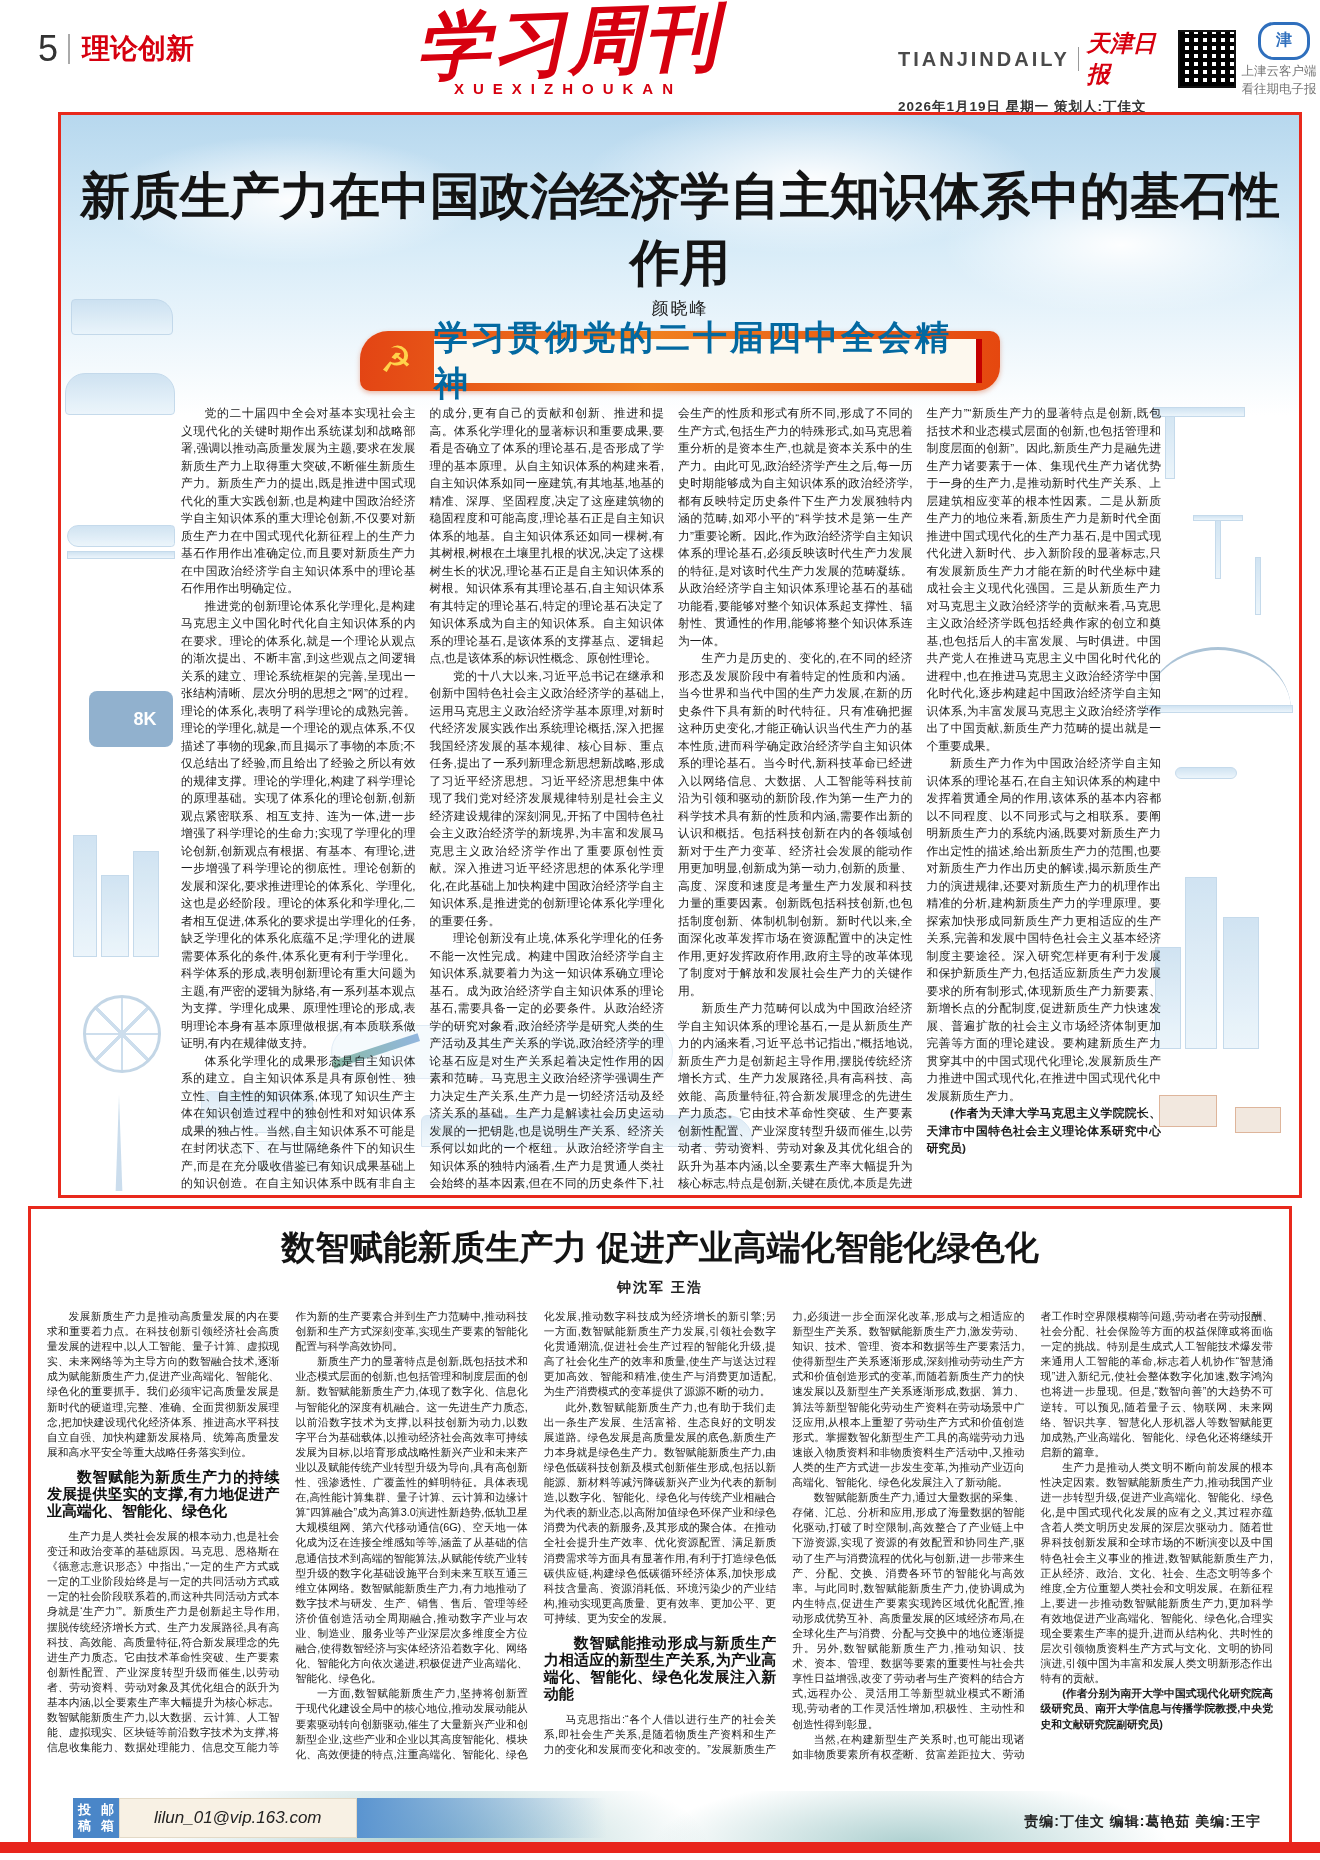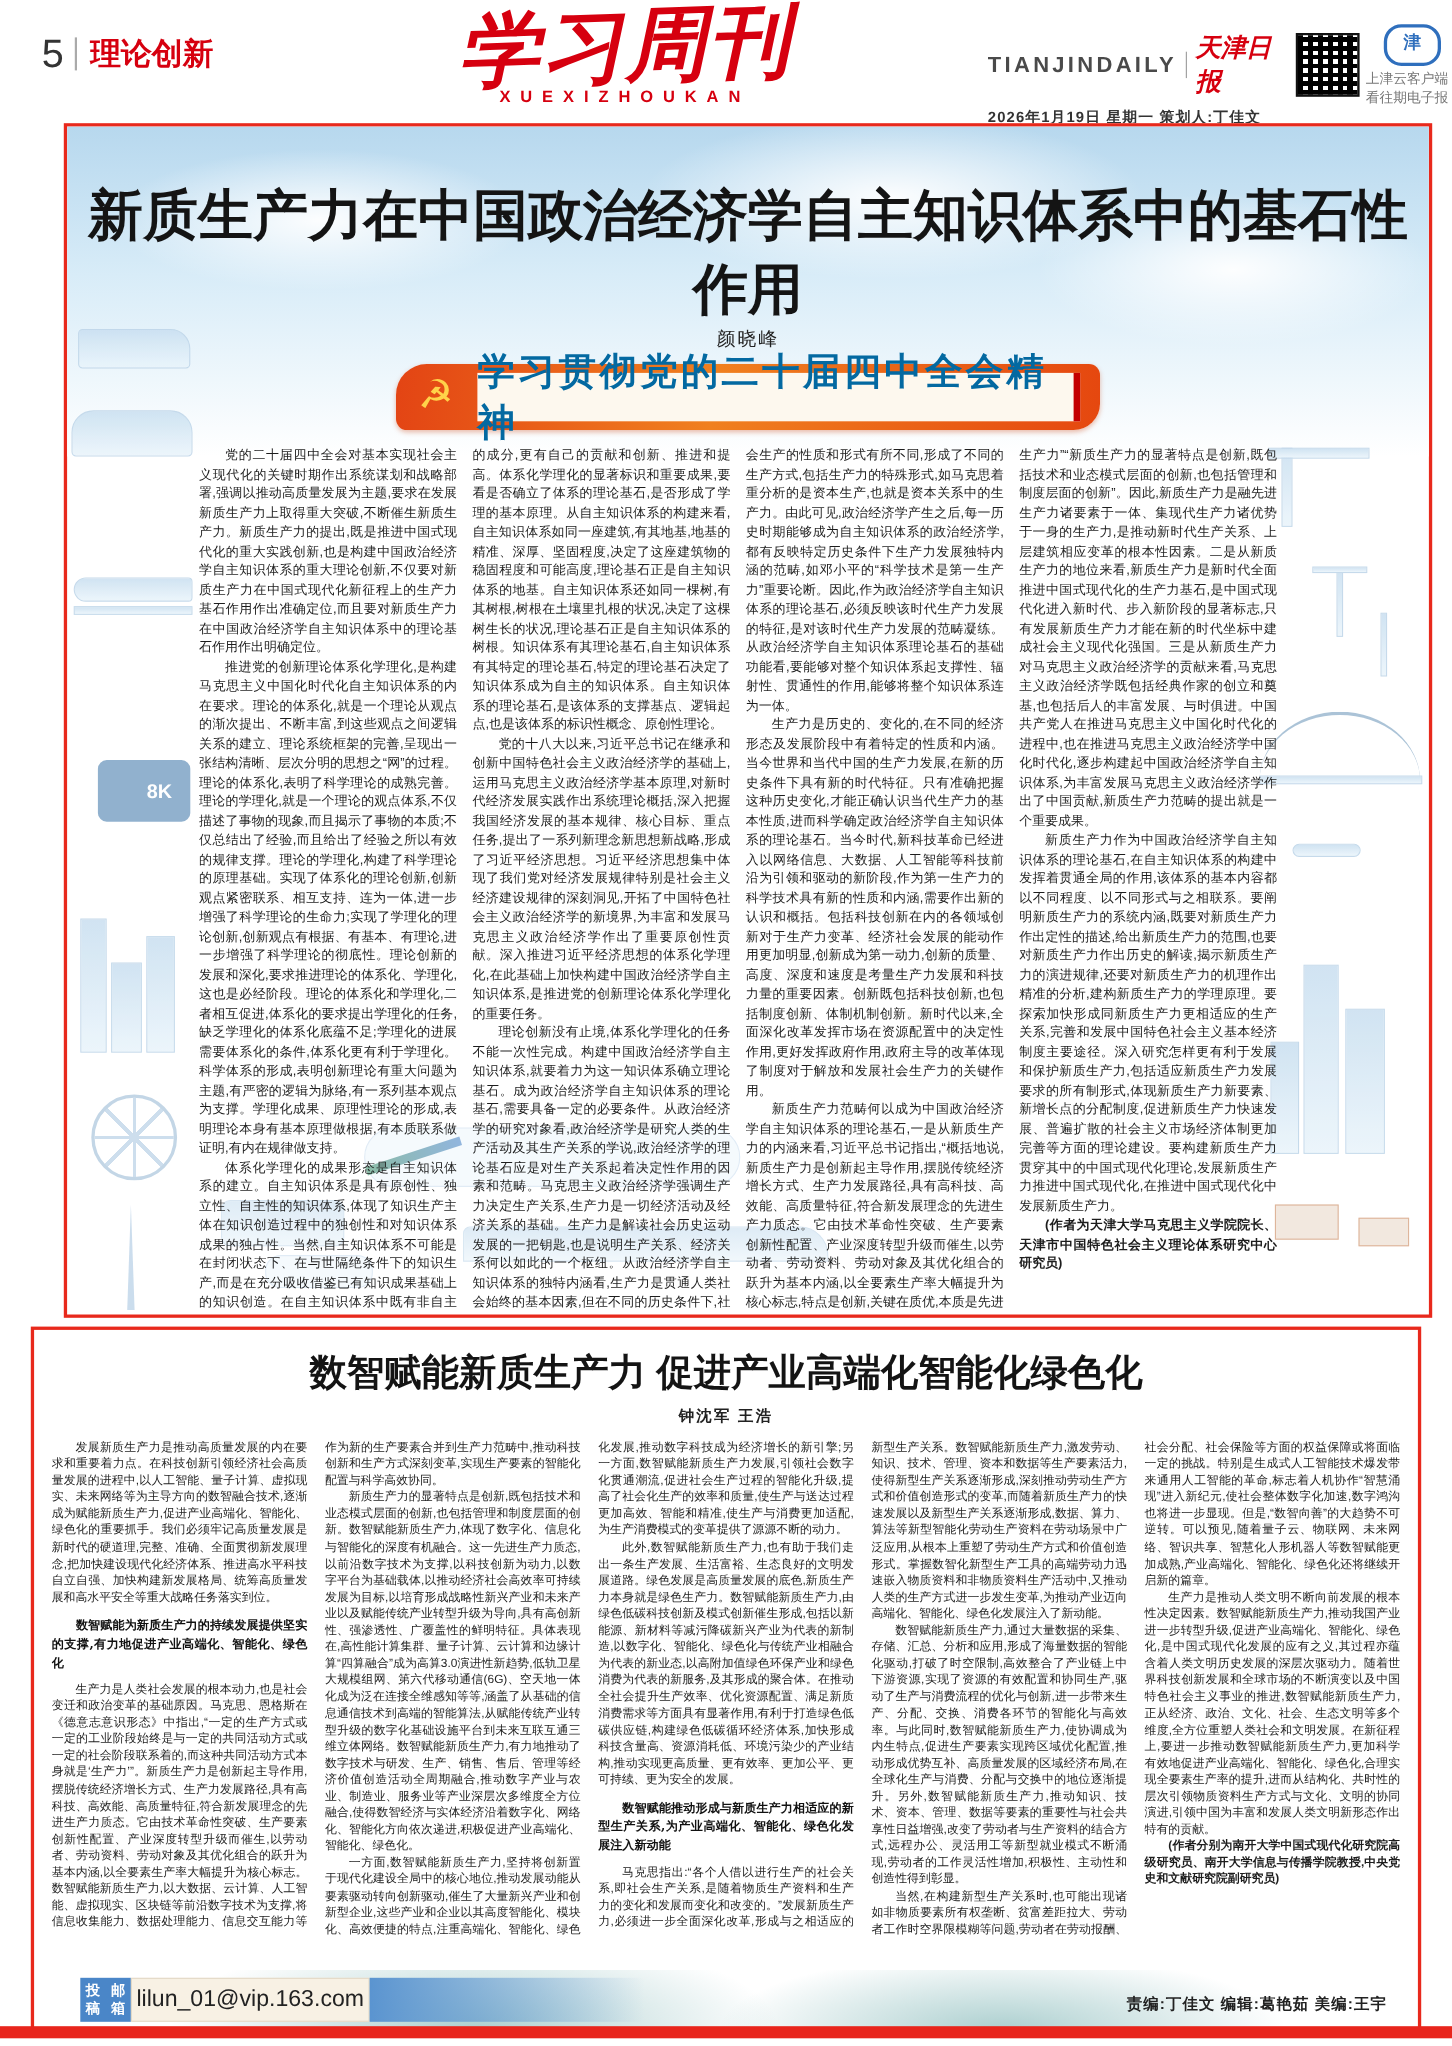--- a/index.html
+++ b/index.html
@@ -43,21 +43,21 @@
           font-family:"DejaVu Sans",sans-serif;}
   .ribbon-inner{position:absolute;left:74px;top:8px;right:18px;bottom:8px;background:#fdf8ee;
           border-right:6px solid #c40000;display:flex;align-items:center;justify-content:center;
           font-size:34px;font-weight:bold;color:#0369a1;letter-spacing:3px;}
   .a1-body{position:absolute;left:120px;top:290px;width:980px;height:788px;z-index:2;
            column-count:4;column-gap:14px;font-size:11.8px;line-height:17.5px;text-align:justify;
            color:#1d1d1d;overflow:hidden;}
   .a1-body p,.a2-body p{margin:0;text-indent:2em;}
   .a1-body p.author,.a2-body p.author{font-weight:bold;}
   .a2-body p.sub{font-family:"DejaVu Serif","Liberation Serif",serif;font-weight:bold;
-                 font-size:11px;line-height:17px;margin:9px 0;color:#111;}
+                 font-size:15px;line-height:17px;margin:9px 0;color:#111;}
   
   .il{position:absolute;}
   .strip-left{left:4px;top:180px;width:112px;height:900px;z-index:1;opacity:.85;}
   .strip-right{right:4px;top:292px;width:150px;height:786px;z-index:1;opacity:.85;}
   .strip-bottom{left:120px;top:880px;width:620px;height:195px;z-index:0;opacity:.6;}
   .blk{position:absolute;background:linear-gradient(180deg,#c9dff0,#e9f4fb);border:1px solid #bcd4e8;}
   .chip{position:absolute;background:#7ea4c6;border-radius:8px;color:#fff;font-weight:bold;
         display:flex;align-items:center;justify-content:center;font-size:18px;}
   .wheel{position:absolute;border:3px solid #b9cfe2;border-radius:50%;
          background:
@@ -75,22 +75,22 @@
   .a2-title{position:absolute;left:0;right:0;top:16px;text-align:center;font-size:34px;font-weight:bold;color:#141414;}
   .a2-authors{position:absolute;left:0;right:0;top:70px;text-align:center;font-size:14px;font-weight:bold;color:#222;letter-spacing:2px;}
   .a2-body{position:absolute;left:16px;top:100px;width:1226px;height:484px;
            column-count:5;column-gap:16px;font-size:10.8px;line-height:15.1px;text-align:justify;
            color:#1d1d1d;overflow:hidden;}
   .a2-footer{position:absolute;left:0;right:0;bottom:0;height:54px;overflow:hidden;}
   .mountain{position:absolute;background:radial-gradient(ellipse at 50% 100%,rgba(104,168,168,.55),rgba(104,168,168,0) 70%);}
   .submit{position:absolute;left:42px;bottom:7px;height:40px;display:flex;align-items:stretch;}
   .submit-label{width:46px;background:#4a86c8;color:#fff;font-size:13px;font-weight:bold;line-height:16px;
                 display:flex;flex-direction:row;align-items:center;justify-content:center;text-align:center;}
-  .submit-email{background:#f8f1e4;border:1px solid #e3d9c6;color:#222;font-size:21px;
-                display:flex;align-items:center;padding:0 4px;}
+  .submit-email{background:#f8f1e4;border:1px solid #e3d9c6;color:#222;font-size:17px;
+                display:flex;align-items:center;padding:0 34px;font-style:italic;}
   .submit-tail{width:250px;background:linear-gradient(90deg,#5a94d0,rgba(255,255,255,0));}
   .credits{position:absolute;right:28px;bottom:14px;font-size:14px;font-weight:bold;color:#222;letter-spacing:1px;}
   .page-bottom-rule{position:absolute;left:0;top:1842px;width:1320px;height:11px;background:#e8251c;}
 </style>
 </head>
 <body>
 
 <div class="masthead">
   <div class="pageno-wrap">
     <span class="pageno">5</span>

